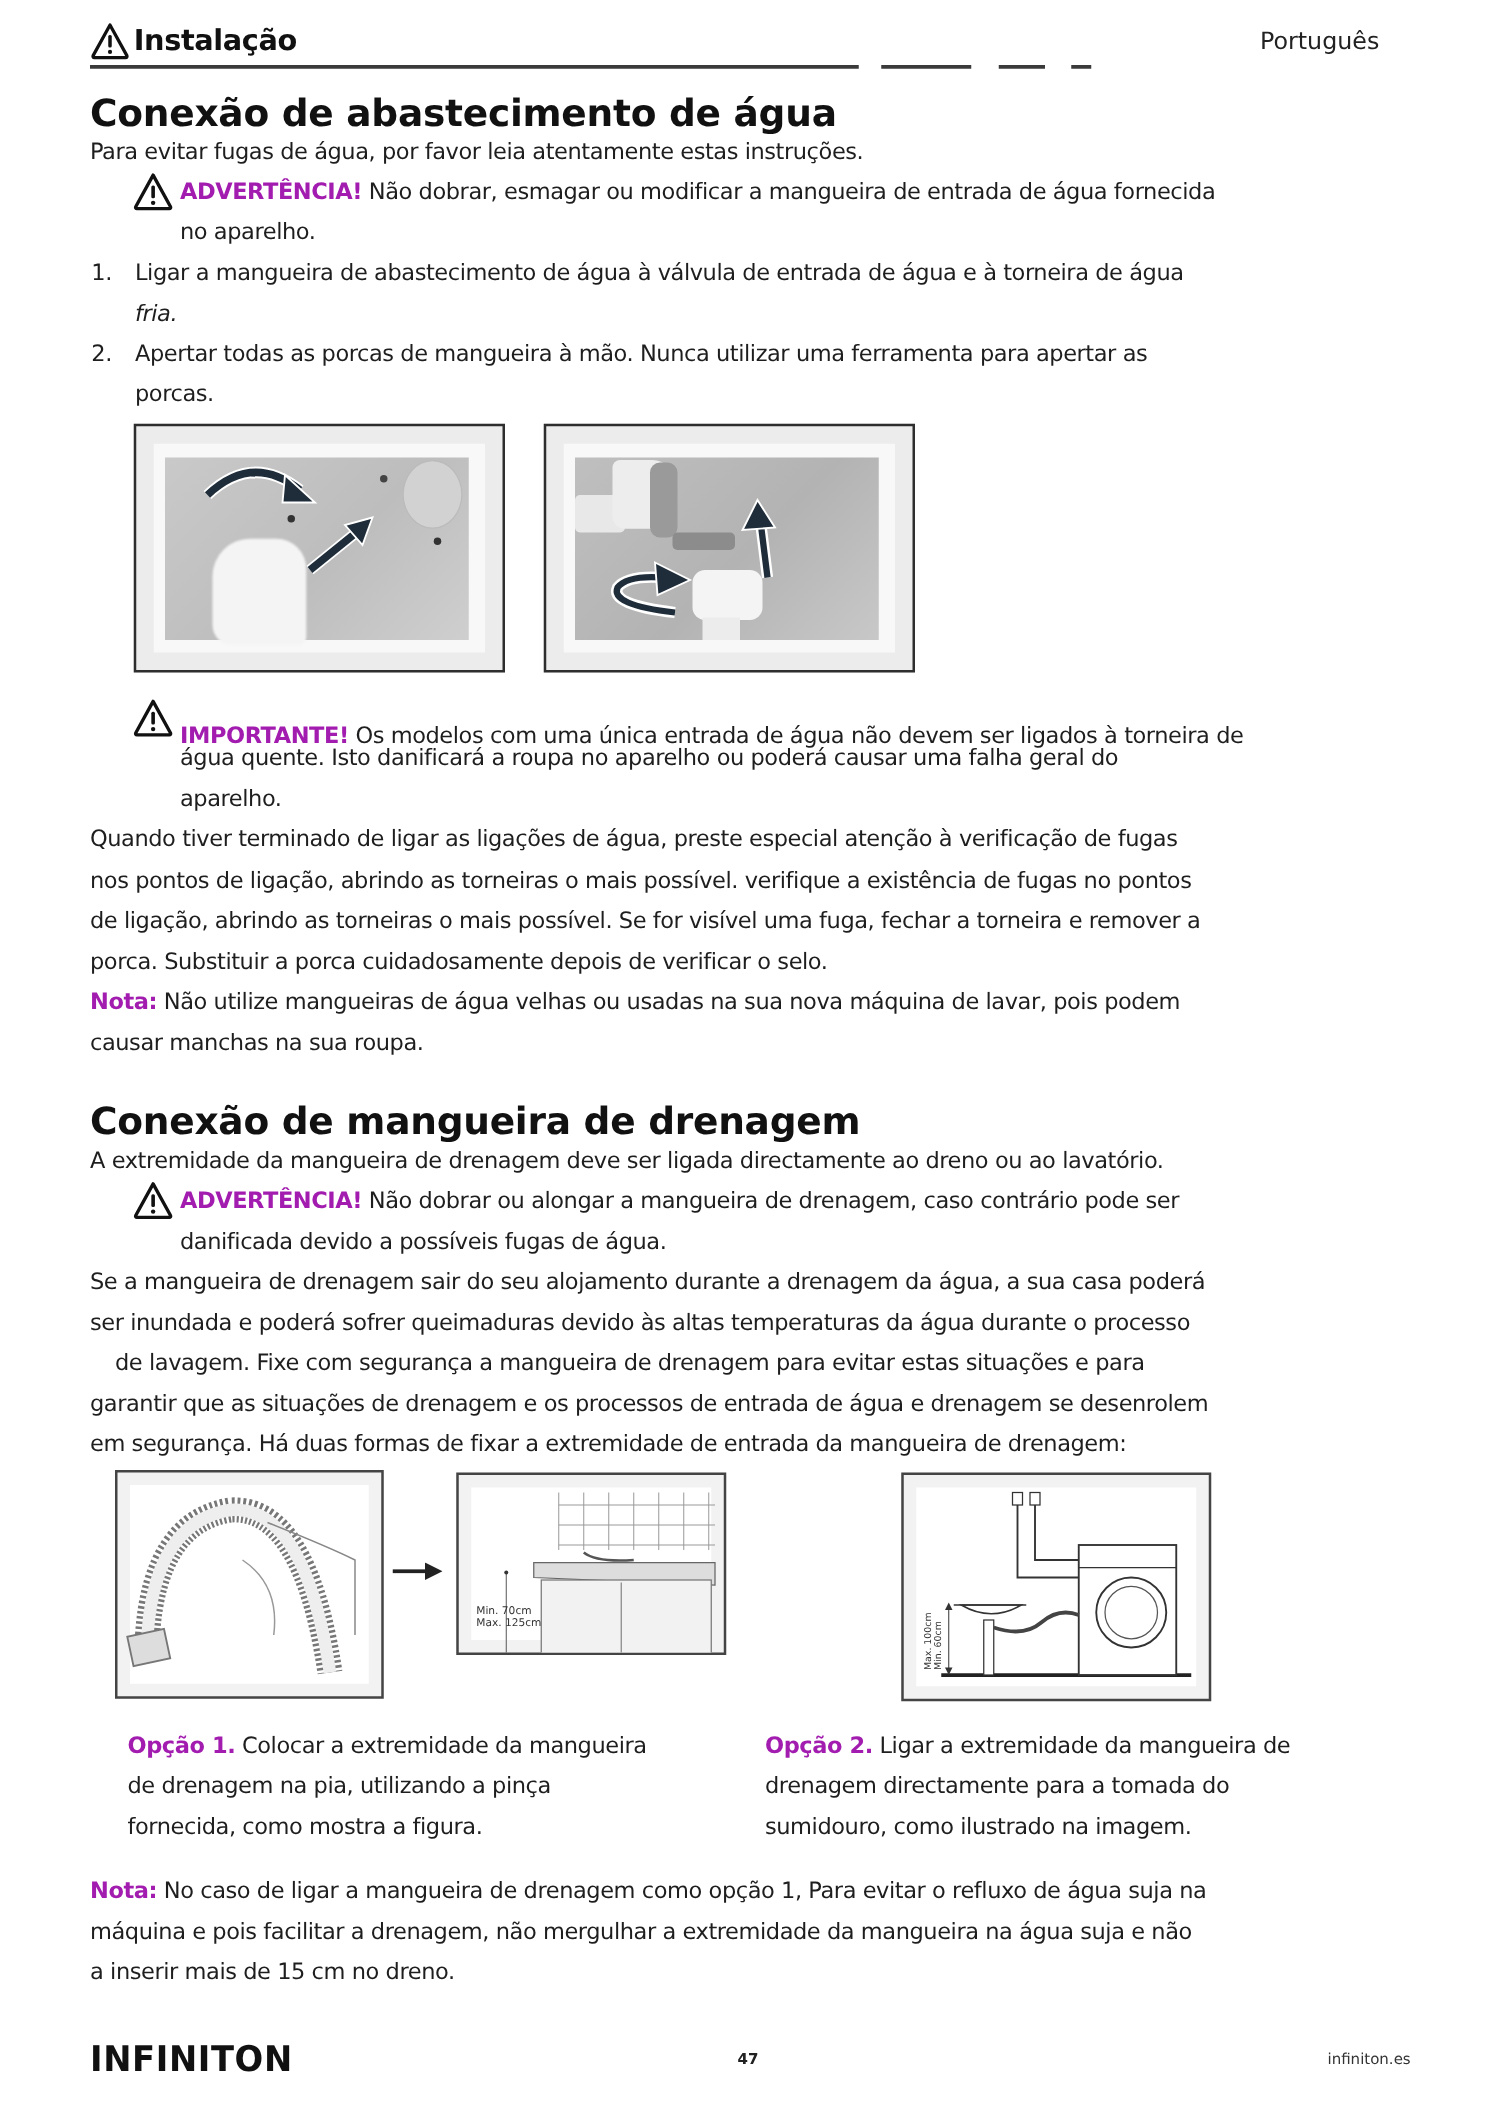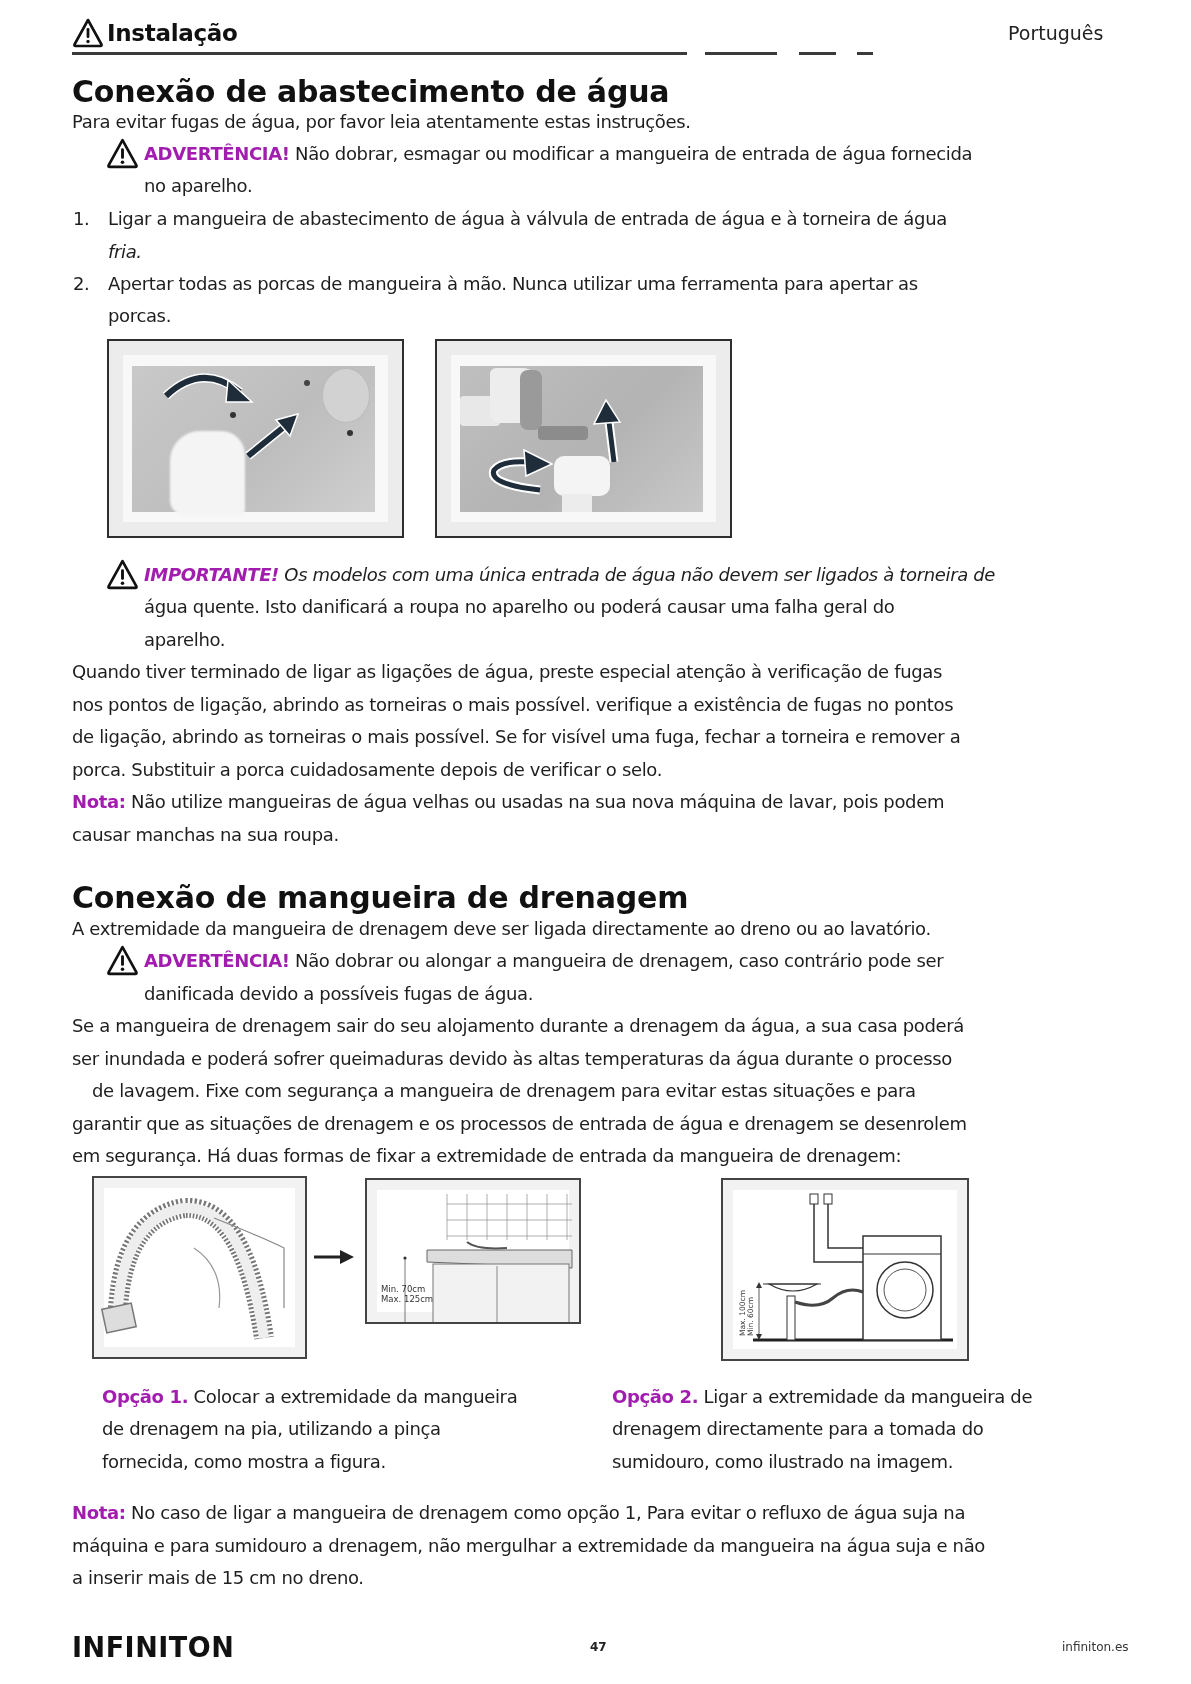--- a/index.html
+++ b/index.html
@@ -108,21 +108,21 @@
       <polygon points="146,34 134,58 160,56" fill="#1f2d3a" stroke="#fff" stroke-width="1.5"></polygon>
     </svg>
   </div>
 </div>
 
 <svg class="abs warn-ico" style="left:106px; top:558px;" viewBox="0 0 32 32">
   <path d="M16 3 L29.5 27.5 Q30 29 28.5 29 L3.5 29 Q2 29 2.5 27.5 Z" fill="none" stroke="#111" stroke-width="2.6" stroke-linejoin="round"></path>
   <rect x="14.6" y="11" width="2.8" height="10" rx="1.2" fill="#111"></rect>
   <circle cx="16" cy="24.5" r="1.7" fill="#111"></circle>
 </svg>
-<div class="abs p" style="left:144px; top:559px;font-style:italic;">
+<div class="abs p" style="left:144px; top:573px;">
   <span class="b">IMPORTANTE!</span>
   <span>Os modelos com uma única entrada de água não devem ser ligados à torneira de</span>
 </div>
 <div class="abs p" style="left:144px; top:591px;">água quente. Isto danificará a roupa no aparelho ou poderá causar uma falha geral do</div>
 <div class="abs p" style="left:144px; top:624px;">aparelho.</div>
 
 <div class="abs p" style="left:72px; top:656px;">Quando tiver terminado de ligar as ligações de água, preste especial atenção à verificação de fugas</div>
 <div class="abs p" style="left:72px; top:689px;">nos pontos de ligação, abrindo as torneiras o mais possível. verifique a existência de fugas no pontos</div>
 <div class="abs p" style="left:72px; top:721px;">de ligação, abrindo as torneiras o mais possível. Se for visível uma fuga, fechar a torneira e remover a</div>
 <div class="abs p" style="left:72px; top:754px;">porca. Substituir a porca cuidadosamente depois de verificar o selo.</div>
@@ -225,18 +225,18 @@
   <span class="b">Opção 2.</span>
   <span>Ligar a extremidade da mangueira de</span>
 </div>
 <div class="abs p" style="left:612px; top:1413px;">drenagem directamente para a tomada do</div>
 <div class="abs p" style="left:612px; top:1446px;">sumidouro, como ilustrado na imagem.</div>
 
 <div class="abs p" style="left:72px; top:1497px;">
   <span class="b">Nota:</span>
   <span>No caso de ligar a mangueira de drenagem como opção 1, Para evitar o refluxo de água suja na</span>
 </div>
-<div class="abs p" style="left:72px; top:1530px;">máquina e para sumidouro a drenagem, não mergulhar a extremidade da mangueira na água suja e não</div>
+<div class="abs p" style="left:72px; top:1530px;">máquina e pois facilitar a drenagem, não mergulhar a extremidade da mangueira na água suja e não</div>
 <div class="abs p" style="left:72px; top:1562px;">a inserir mais de 15 cm no dreno.</div>
 
 <div class="abs footer-logo">INFINITON</div>
 <div class="abs footer-page">47</div>
 <div class="abs footer-url">infiniton.es</div>
 
 </body></html>

